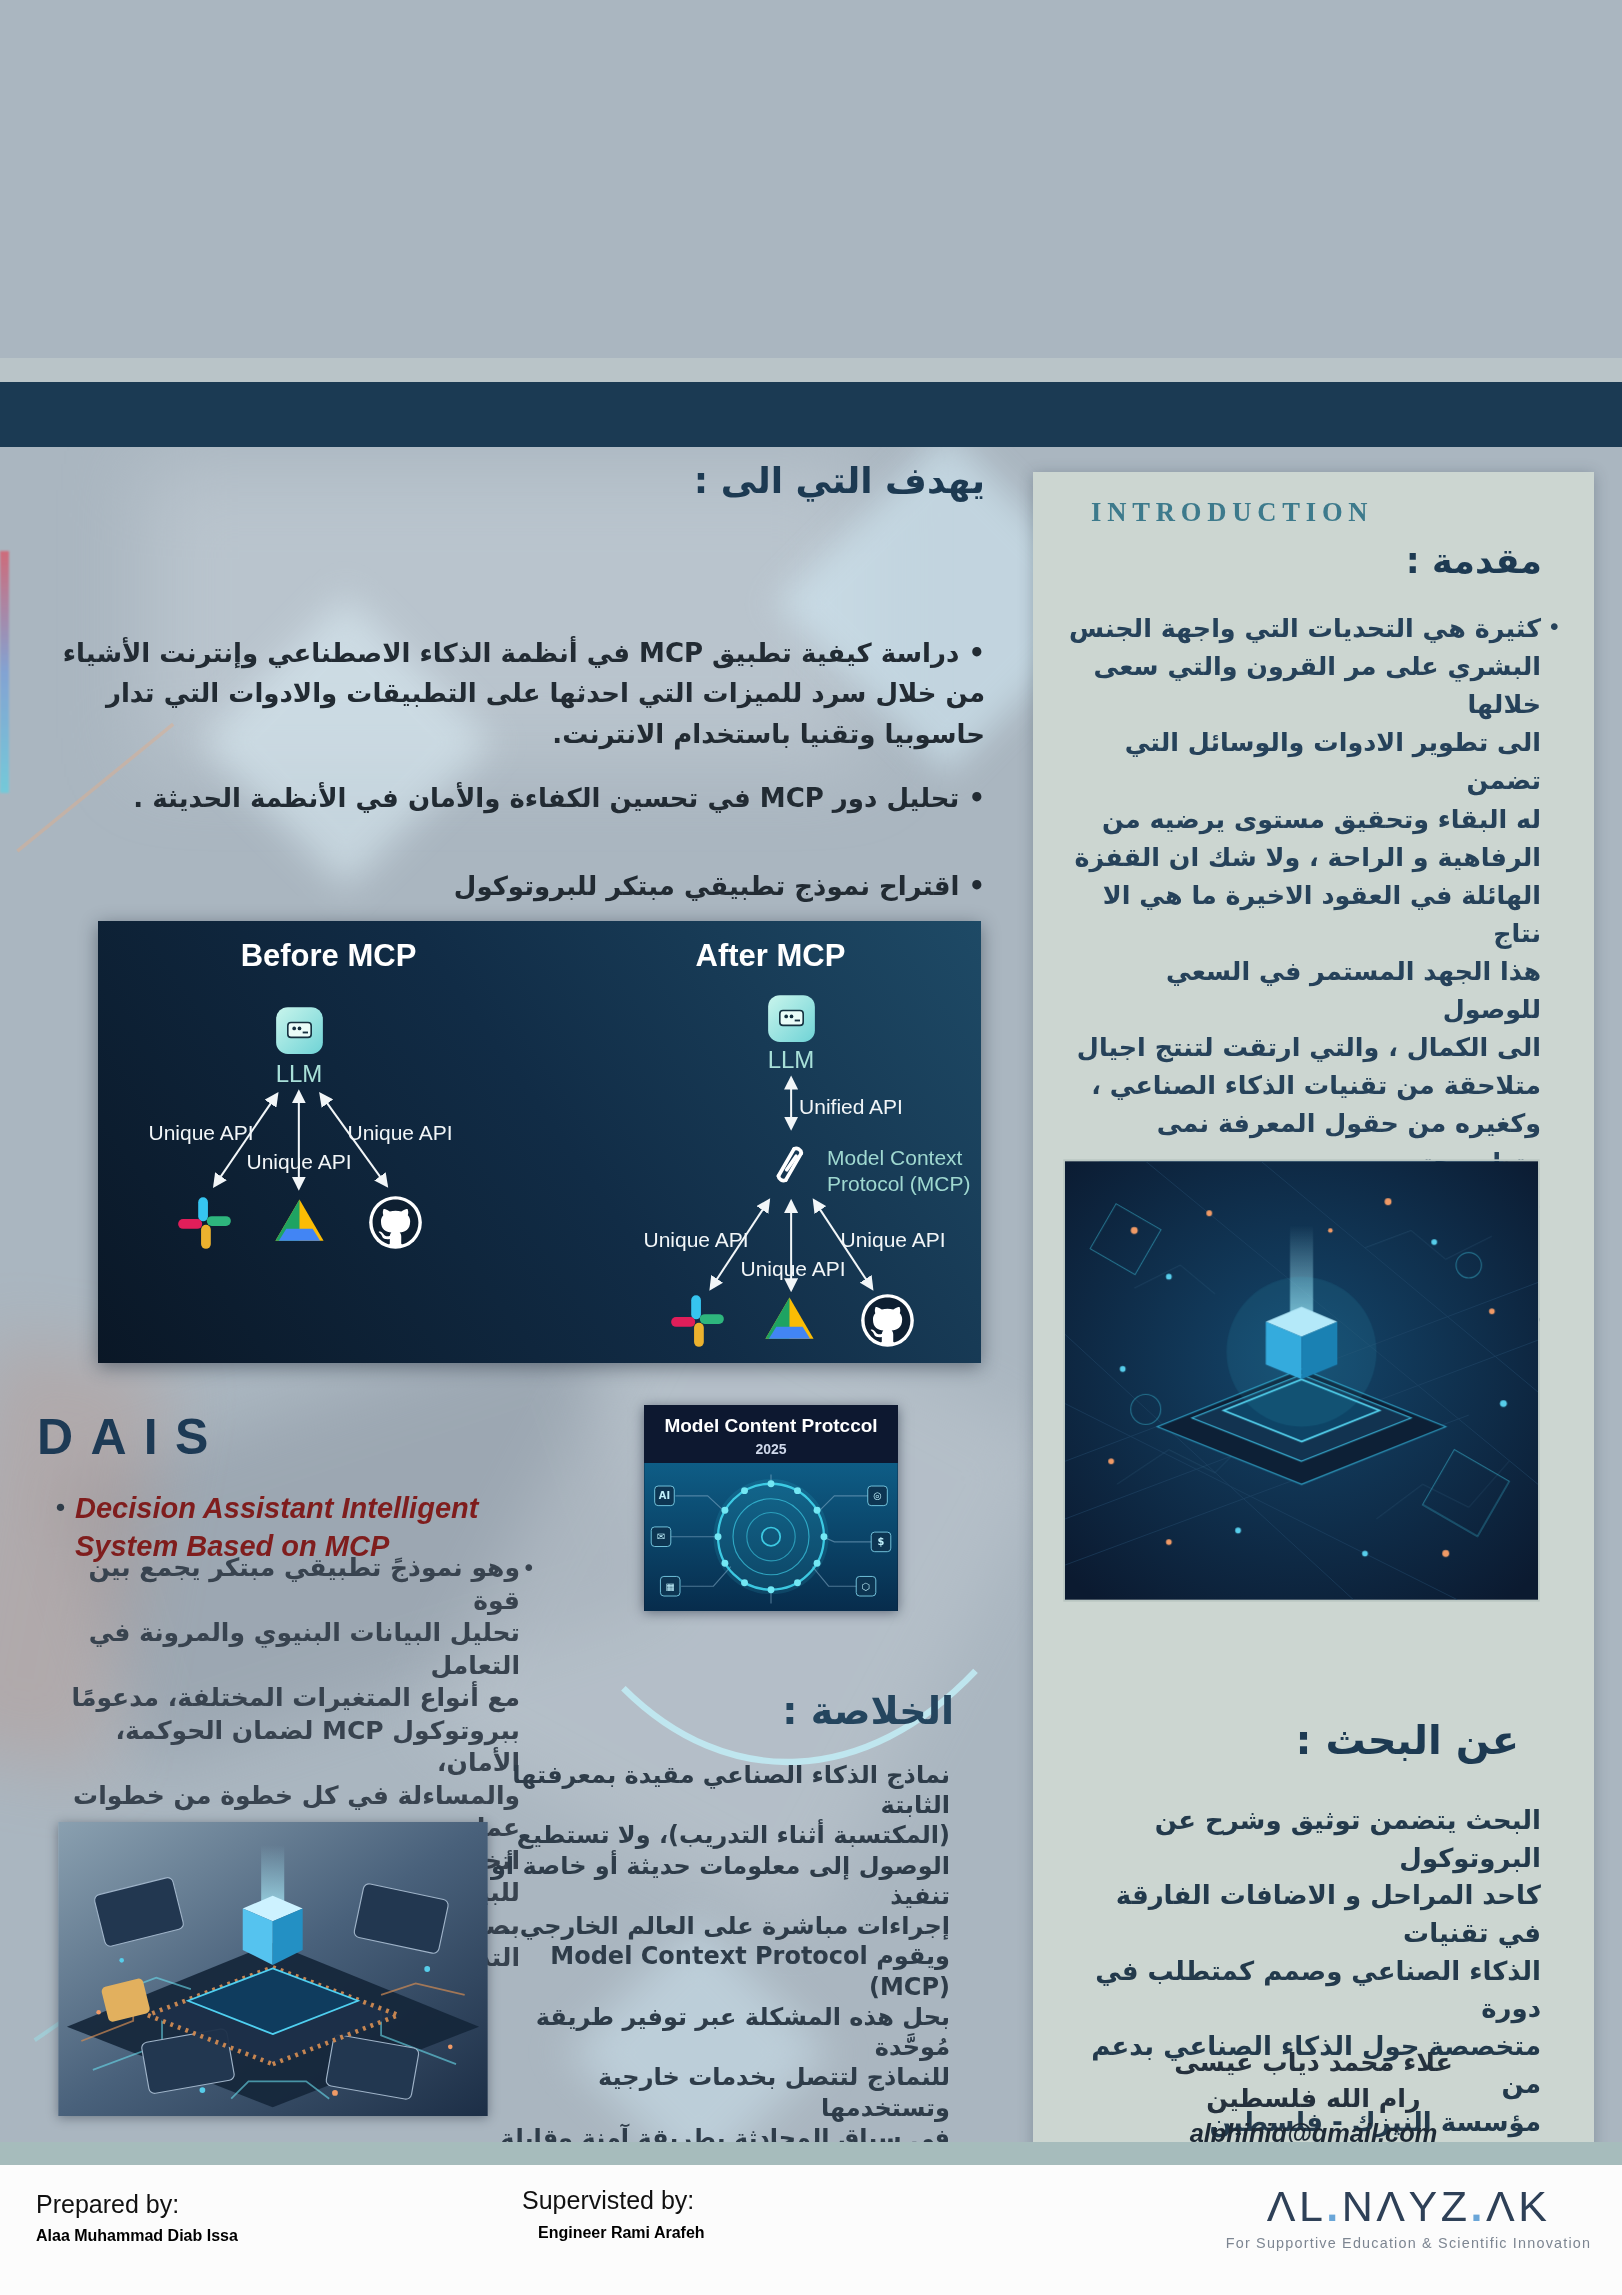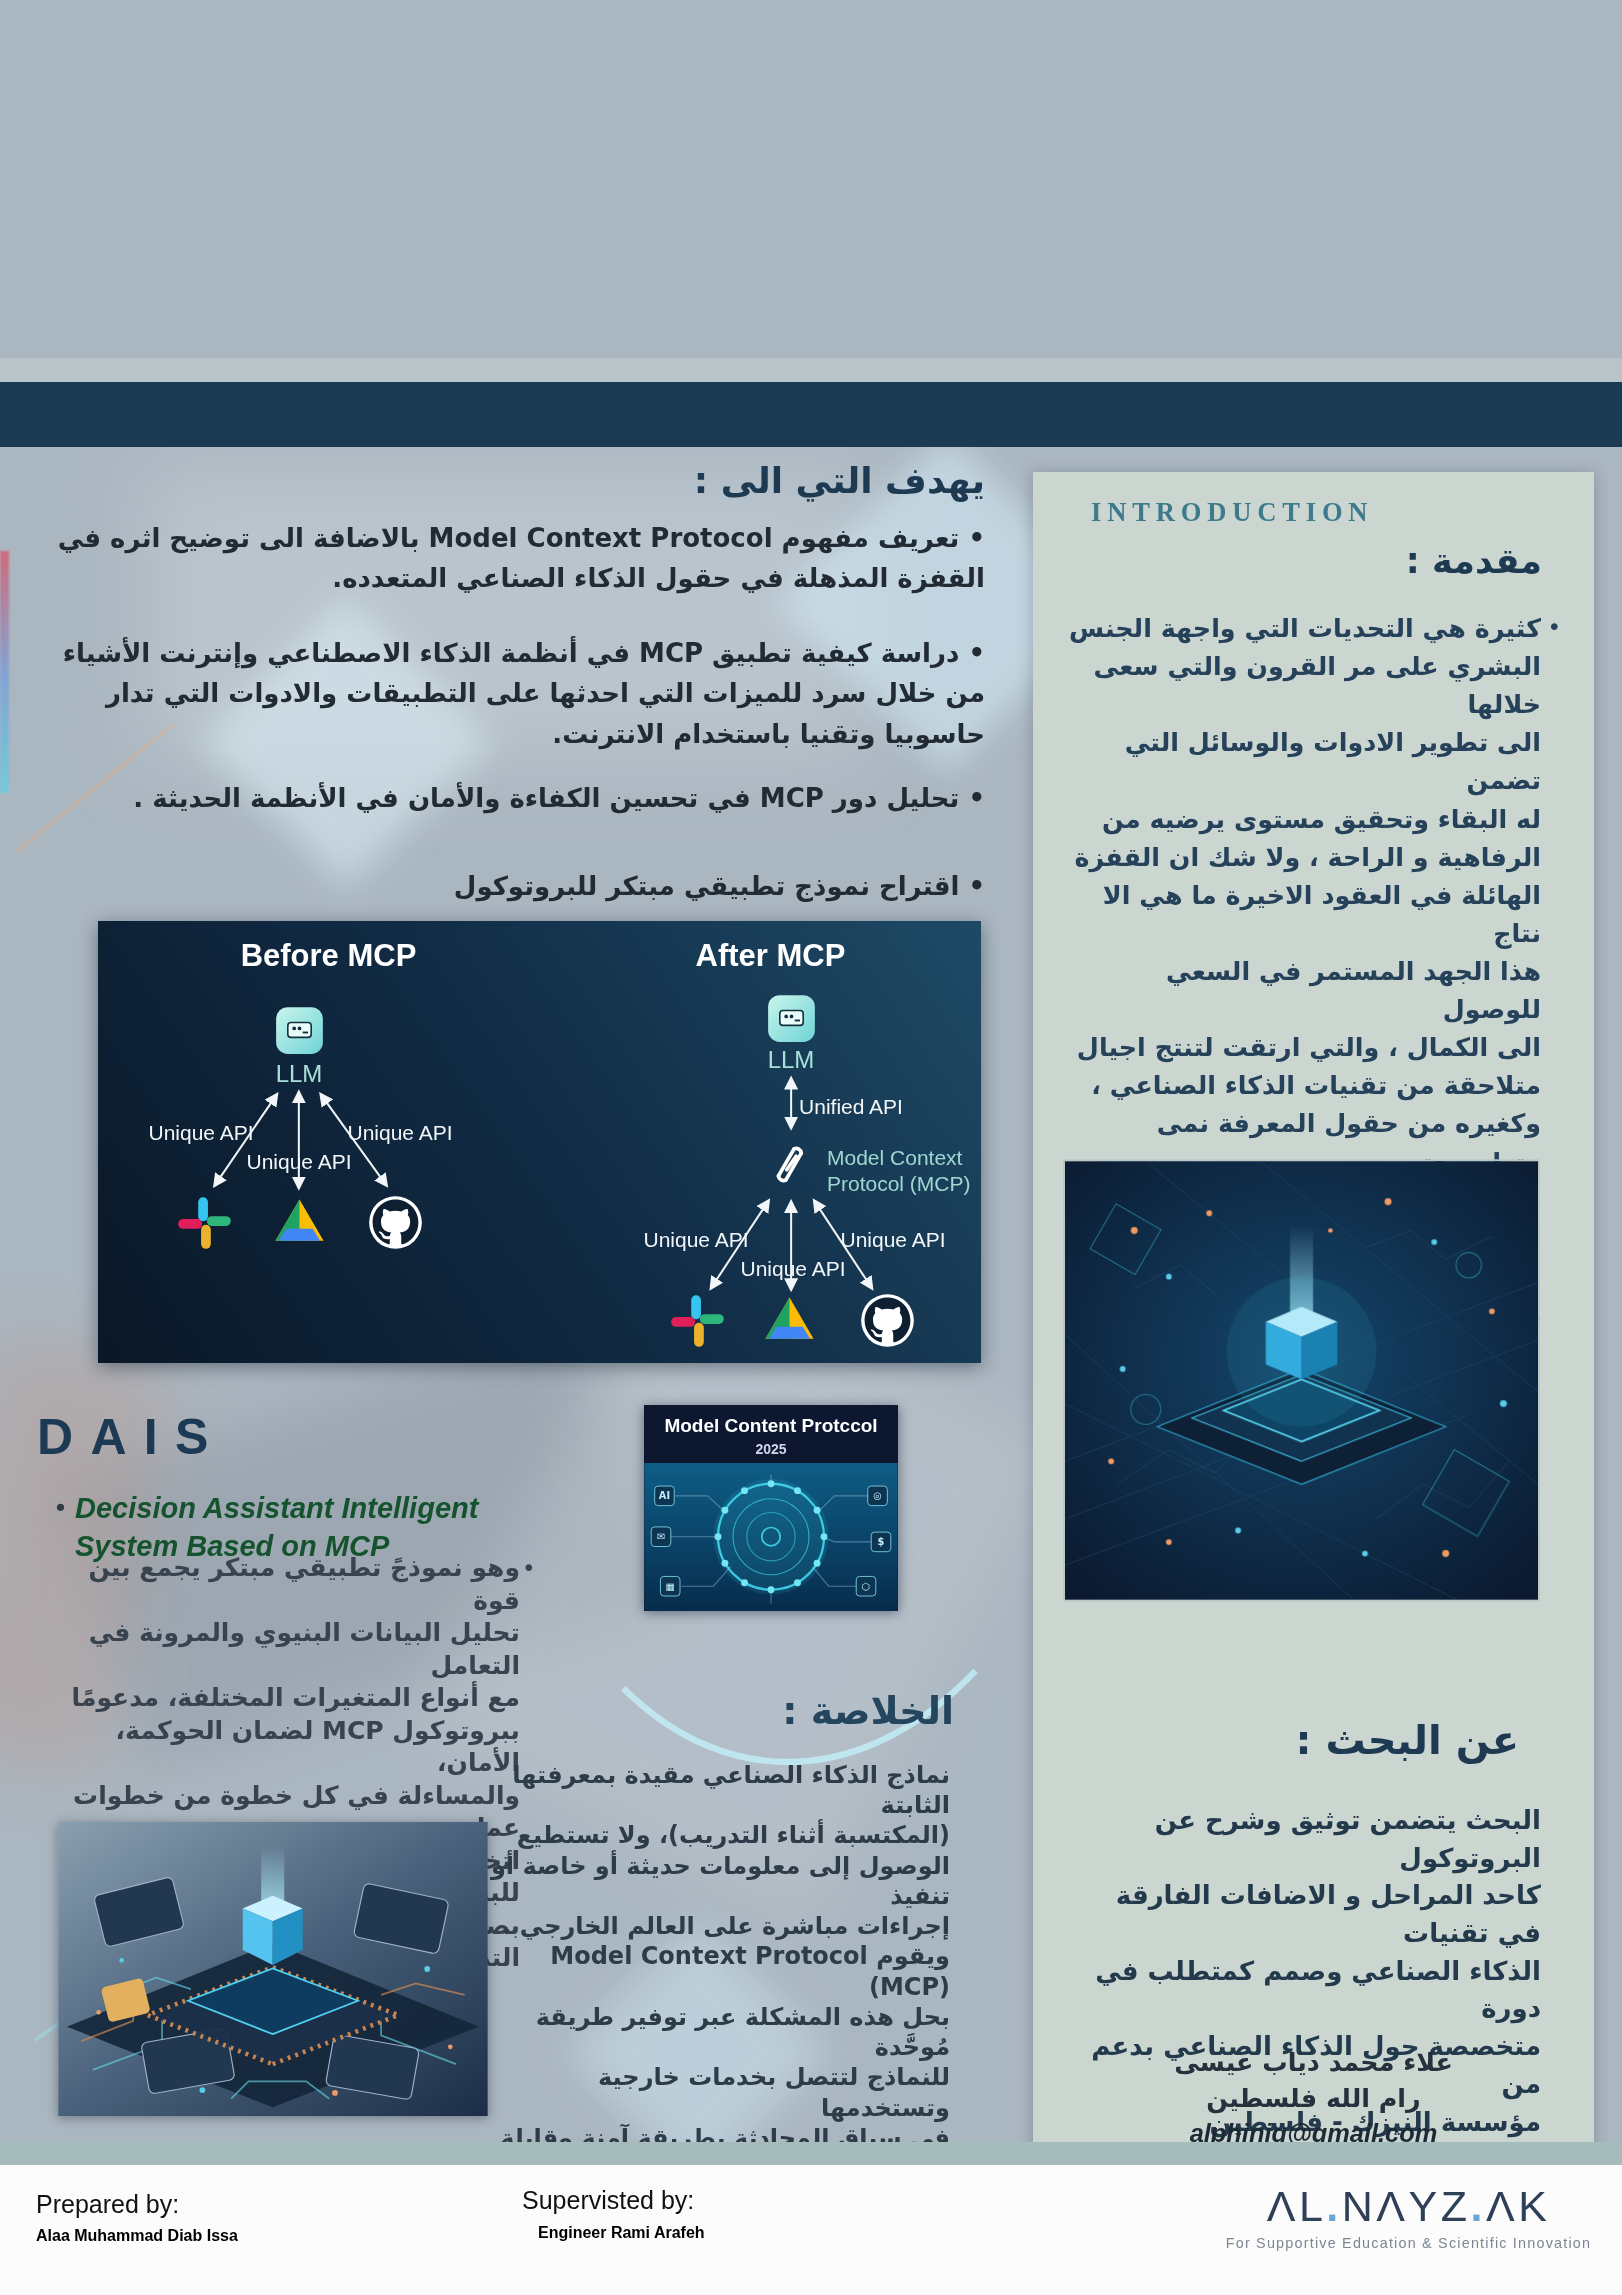--- a/index.html
+++ b/index.html
@@ -63,21 +63,21 @@
   .mcp-glyph{position:absolute;left:670px;top:215px;width:50px;height:55px;}
   .mcp-label{position:absolute;left:729px;top:224px;width:150px;color:#9fd8d0;
              font-size:21px;line-height:1.25;font-family:"Liberation Sans",sans-serif;}
   .svc{position:absolute;width:55px;height:55px;}
   .sv-b1{left:79px;top:274px;} .sv-b2{left:174px;top:274px;} .sv-b3{left:270px;top:274px;}
   .sv-a1{left:572px;top:372px;} .sv-a2{left:664px;top:372px;} .sv-a3{left:762px;top:372px;}
 
   
   .dais-heading{left:37px;top:1408px;color:#1d3a55;font-weight:800;font-size:50px;
                 letter-spacing:17.3px;font-family:"Liberation Sans",sans-serif;}
-  .dais-sub{left:75px;top:1490px;width:450px;color:#14532d;font-weight:700;
+  .dais-sub{left:75px;top:1490px;width:450px;color:#7f1d1d;font-weight:700;
             font-style:italic;font-size:29px;line-height:1.3;
             font-family:"Liberation Sans",sans-serif;}
   .dais-sub-bullet{left:53px;top:1493px;color:#2e3c49;font-size:25.4px;}
   .dais-body{left:35px;top:1552px;width:485px;direction:rtl;text-align:right;
              color:#38434f;font-weight:700;font-size:25px;line-height:1.3;}
   .dais-body-bullet{left:522px;top:1555px;color:#38434f;font-size:23px;}
 
   
   .mcp-card{left:644px;top:1405px;width:254px;height:206px;background:#0d1830;
             box-shadow:0 2.3px 11.5px rgba(10,20,40,.5);}
@@ -169,21 +169,20 @@
     <div class="blob b6"></div>
       <div class="blob b8"></div>
     <svg style="position:absolute;left:0;top:0" width="1622" height="1695" viewBox="0 0 2810 2936">
       <path d="M1080 2150 C1260 2330 1500 2320 1690 2120" stroke="#c2eef6" stroke-width="11" fill="none" opacity=".85" filter="blur(1px)"></path>
       <path d="M60 2760 L480 2470" stroke="#9adfe8" stroke-width="7" fill="none" opacity=".5"></path>
       <path d="M30 700 L300 480" stroke="#e3ad8a" stroke-width="6" fill="none" opacity=".45"></path>
     </svg>
   </div>
 
   <div class="abs goals-heading">يهدف التي الى :</div>
-  <div class="abs goal g1">تعريف مفهوم  Model Context Protocol  بالاضافة الى توضيح اثره في القفزة المذهلة في حقول الذكاء الصناعي المتعدده.</div>
   <div class="abs goal g2">دراسة كيفية تطبيق MCP في أنظمة الذكاء الاصطناعي وإنترنت الأشياء من خلال سرد للميزات التي احدثها على التطبيقات والادوات التي تدار حاسوبيا وتقنيا باستخدام الانترنت.</div>
   <div class="abs goal g3">تحليل دور MCP في تحسين الكفاءة والأمان في الأنظمة الحديثة .</div>
   <div class="abs goal g4">اقتراح نموذج تطبيقي مبتكر للبروتوكول</div>
 
   <div class="abs diagram">
     <div class="diag-title dt-before">Before MCP</div>
     <div class="diag-title dt-after">After MCP</div>
 
     <svg class="arrowsvg" viewBox="0 0 1530 765">
       <defs>

